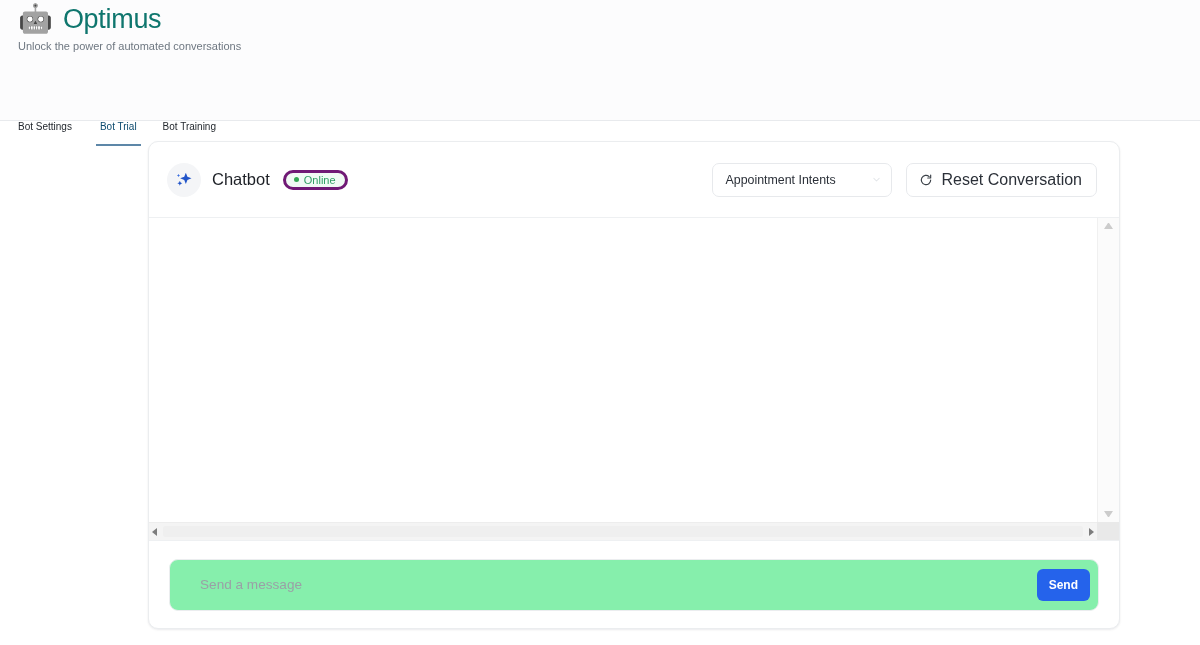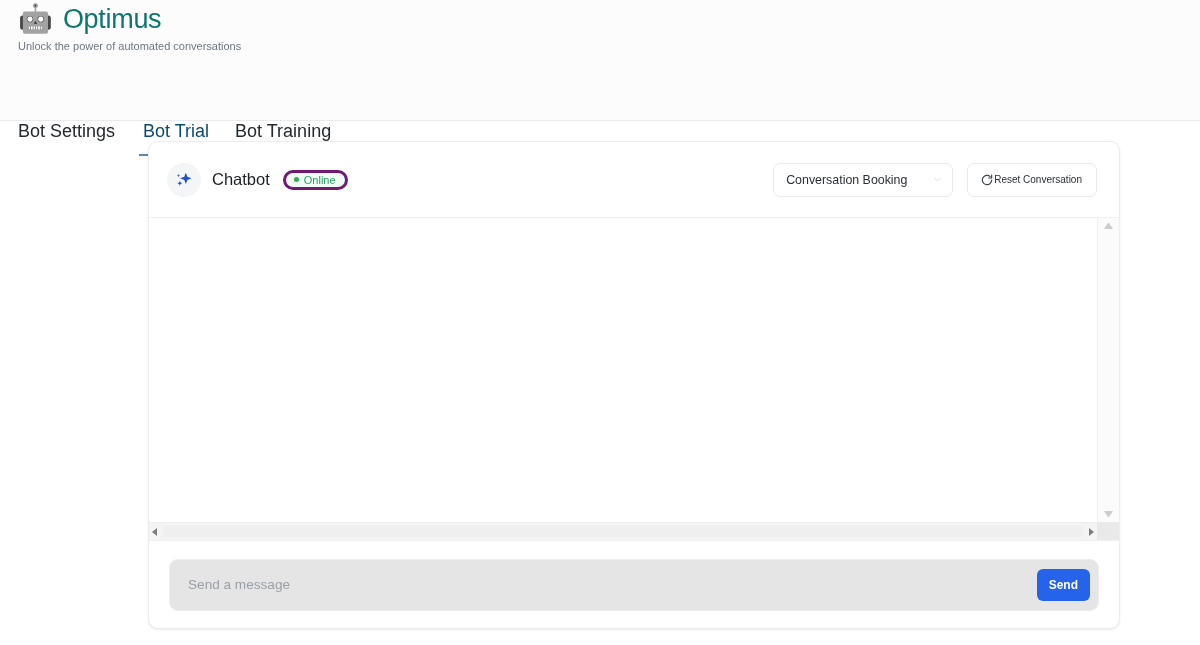--- a/index.html
+++ b/index.html
@@ -36,21 +36,21 @@
     font-size: 11px; color: #6e7781; font-weight: 400;
   }
 
   
   .tabs {
     position: absolute; left: 0; top: 84px;
     display: flex; align-items: flex-end; gap: 0;
     padding-left: 18px;
   }
   .tab {
-    font-size: 18px; color: #24292f;
+    font-size: 10px; color: #24292f;
     padding: 0 16px 12px 0;
     margin-right: 14px;
     cursor: pointer;
     border-bottom: 2px solid transparent;
     position: relative;
     white-space: nowrap;
   }
   .tab:first-child { padding-left: 0; }
   .tab.active {
     color: #0c4a6e;
@@ -115,23 +115,23 @@
     cursor: pointer;
   }
   .intent-select .sel-label { flex: 1; white-space: nowrap; overflow: hidden; }
   .chev {
     width: 9px; height: 9px; flex: none; opacity: .55;
   }
   .reset-btn {
     height: 34px;
     border: 1px solid #e7e9ec; border-radius: 7px;
     background: #ffffff;
-    display: flex; align-items: center; 
+    display: flex; align-items: center; gap: 8px;
     padding: 0 14px 0 12px;
-    font-size: 10px; color: #2b3038;
+    font-size: 16px; color: #2b3038;
     cursor: pointer;
     white-space: nowrap;
   }
   .reset-icon { width: 14px; height: 14px; flex: none; }
 
   
   .chat-body {
     position: relative;
     height: 322px;
     background: #ffffff;
@@ -177,23 +177,23 @@
     position: relative;
     height: 88px;
     border-top: 1px solid #eef0f2;
     display: flex; align-items: center;
     padding: 0 20px;
   }
   .composer-inner {
     position: relative;
     flex: 1; height: 52px;
     border: 1px solid #ebedef; border-radius: 9px;
-    background: #e5e5e5;
-    display: flex; align-items: center;
-    padding: 0 8px 0 16px;
+    background: #86efac;
+    display: flex; align-items: center;
+    padding: 0 8px 0 28px;
   }
   .msg-input {
     flex: 1; height: 100%;
     border: 0; outline: 0; background: transparent;
     font-family: "Liberation Sans", sans-serif;
     font-size: 13.6px; color: #24292f;
   }
   .msg-input::placeholder { color: #9aa0a6; }
   .send-btn {
     height: 32px; min-width: 52px;
@@ -236,21 +236,21 @@
       </span>
       <span class="bot-name">Chatbot</span>
       <span class="badge-online">
         <span class="dot-online"></span>
         <span>Online</span>
       </span>
     </div>
 
     <div class="head-right">
       <div class="intent-select">
-        <span class="sel-label">Conversation Booking</span>
+        <span class="sel-label">Appointment Intents</span>
         <svg class="chev" viewBox="0 0 12 12">
           <path d="M2.5 4.5 L6 8 L9.5 4.5" fill="none" stroke="#cdd2d8" stroke-width="1.4" stroke-linecap="round" stroke-linejoin="round"></path>
         </svg>
       </div>
 
       <div class="reset-btn">
         <svg class="reset-icon" viewBox="0 0 24 24">
           <path d="M20 12a8 8 0 1 1-2.6-5.9" fill="none" stroke="#3c4249" stroke-width="2" stroke-linecap="round"></path>
           <path d="M20 3.5 V8.5 H15" fill="none" stroke="#3c4249" stroke-width="2" stroke-linecap="round" stroke-linejoin="round"></path>
         </svg>

